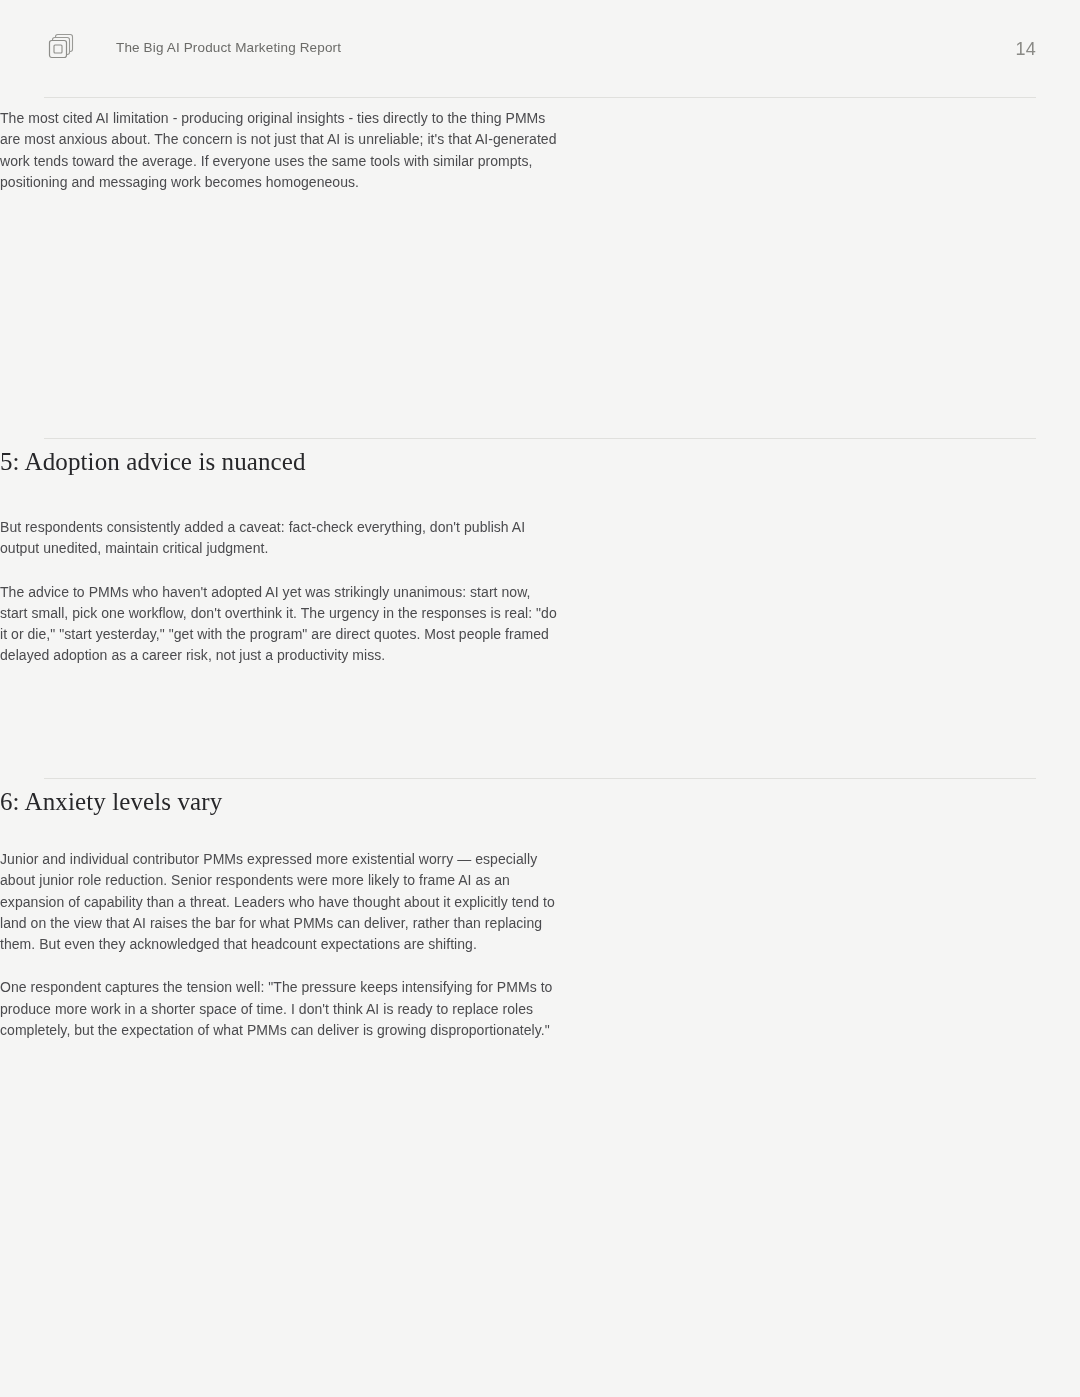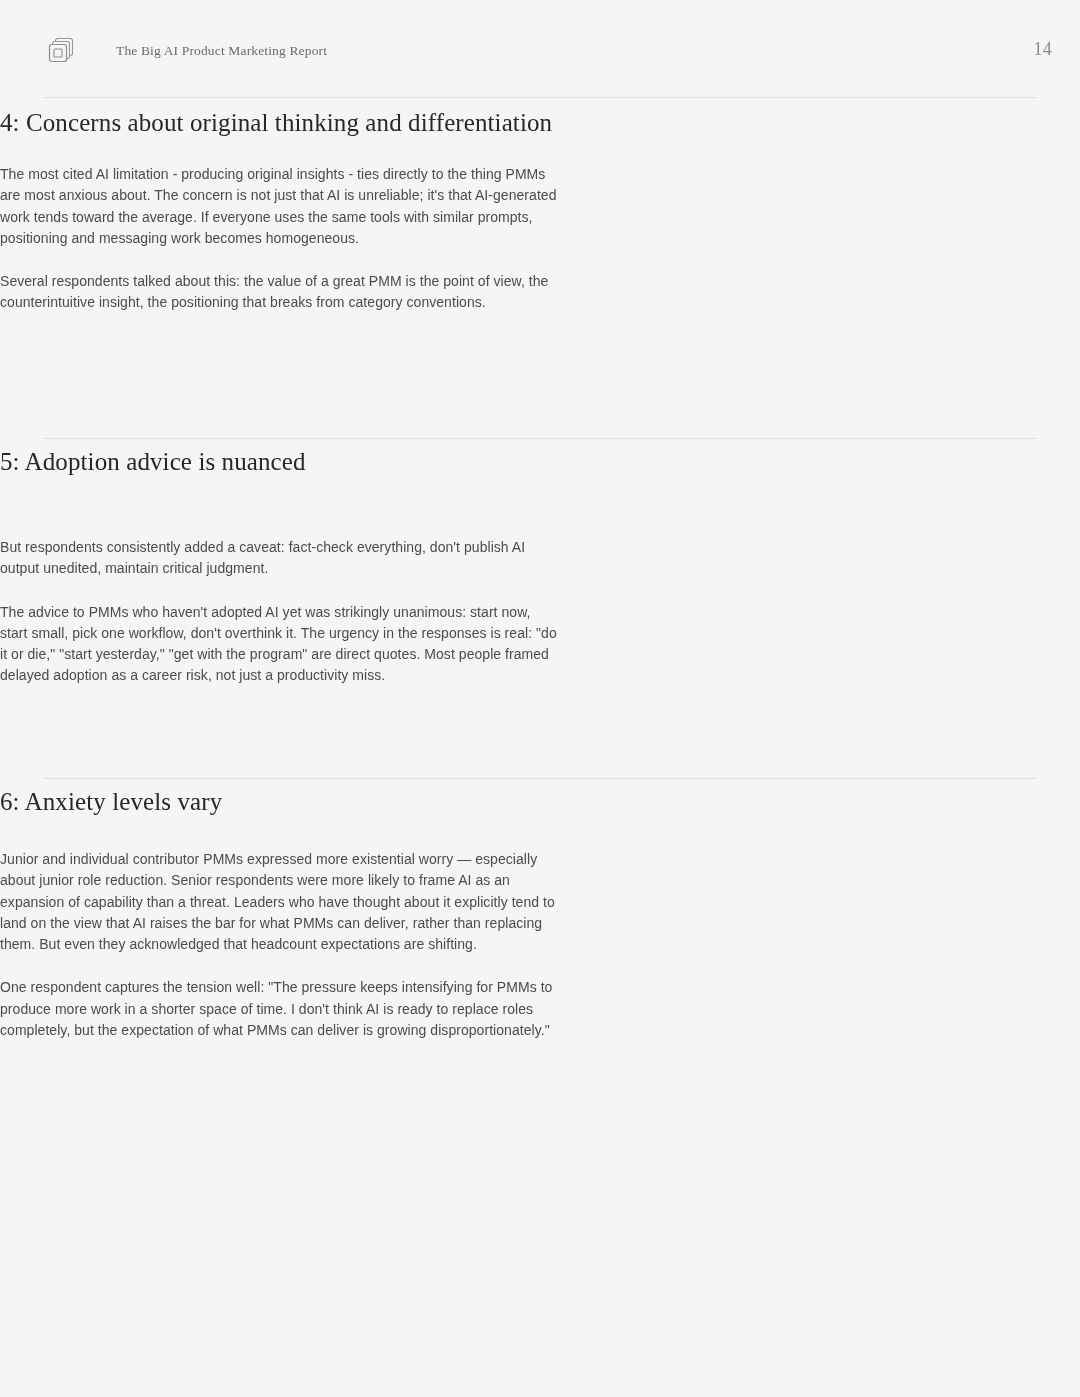--- a/index.html
+++ b/index.html
@@ -21,25 +21,24 @@
     height: 1397px;
     background: #f5f5f4;
     box-sizing: border-box;
   }
 
   
   .page-header {
     position: absolute;
     top: 26px;
     left: 44px;
-    right: 28px;
+    right: 44px;
     height: 42px;
     display: flex;
-    align-items: flex-end;
-    font-family: Liberation Serif, serif;
+    align-items: center;
   }
   .brand {
     display: flex;
     align-items: center;
     gap: 0px;
   }
   .logo-mark {
     width: 34px;
     height: 34px;
     display: block;
@@ -82,21 +81,21 @@
 
   h2.section-heading {
     margin: 0 0 26px 0;
     font-family: "Liberation Serif", "DejaVu Serif", serif;
     font-size: 25px;
     font-weight: 400;
     line-height: 1.2;
     color: #27272a;
     letter-spacing: 0.1px;
   }
-  .section-2 h2.section-heading { margin-bottom: 60px; }
+  .section-2 h2.section-heading { margin-bottom: 40px; }
   .section-3 h2.section-heading { margin-bottom: 32px; }
 
   p.body-text {
     margin: 0 0 22px 0;
     font-size: 14px;
     line-height: 21.3px;
     color: #4b4b4e;
     letter-spacing: 0.05px;
   }
   p.body-text:last-child { margin-bottom: 0; }
@@ -117,23 +116,21 @@
         </svg>
       </span>
       <span class="header-title">The Big AI Product Marketing Report</span>
     </div>
     <span class="page-number">14</span>
   </div>
 
   <hr class="rule rule-header">
 
   <div class="section section-1">
-    <h2 class="section-heading">4: Concerns about original thinking and differentiation</h2>
     <p class="body-text">The most cited AI limitation - producing original insights - ties directly to the thing PMMs are most anxious about. The concern is not just that AI is unreliable; it's that AI-generated work tends toward the average. If everyone uses the same tools with similar prompts, positioning and messaging work becomes homogeneous.</p>
-    <p class="body-text">Several respondents talked about this: the value of a great PMM is the point of view, the counterintuitive insight, the positioning that breaks from category conventions.</p>
   </div>
 
   <hr class="rule rule-sec-2">
 
   <div class="section section-2">
     <h2 class="section-heading">5: Adoption advice is nuanced</h2>
     <p class="body-text">But respondents consistently added a caveat: fact-check everything, don't publish AI output unedited, maintain critical judgment.</p>
     <p class="body-text">The advice to PMMs who haven't adopted AI yet was strikingly unanimous: start now, start small, pick one workflow, don't overthink it. The urgency in the responses is real: "do it or die," "start yesterday," "get with the program" are direct quotes. Most people framed delayed adoption as a career risk, not just a productivity miss.</p>
   </div>
 

